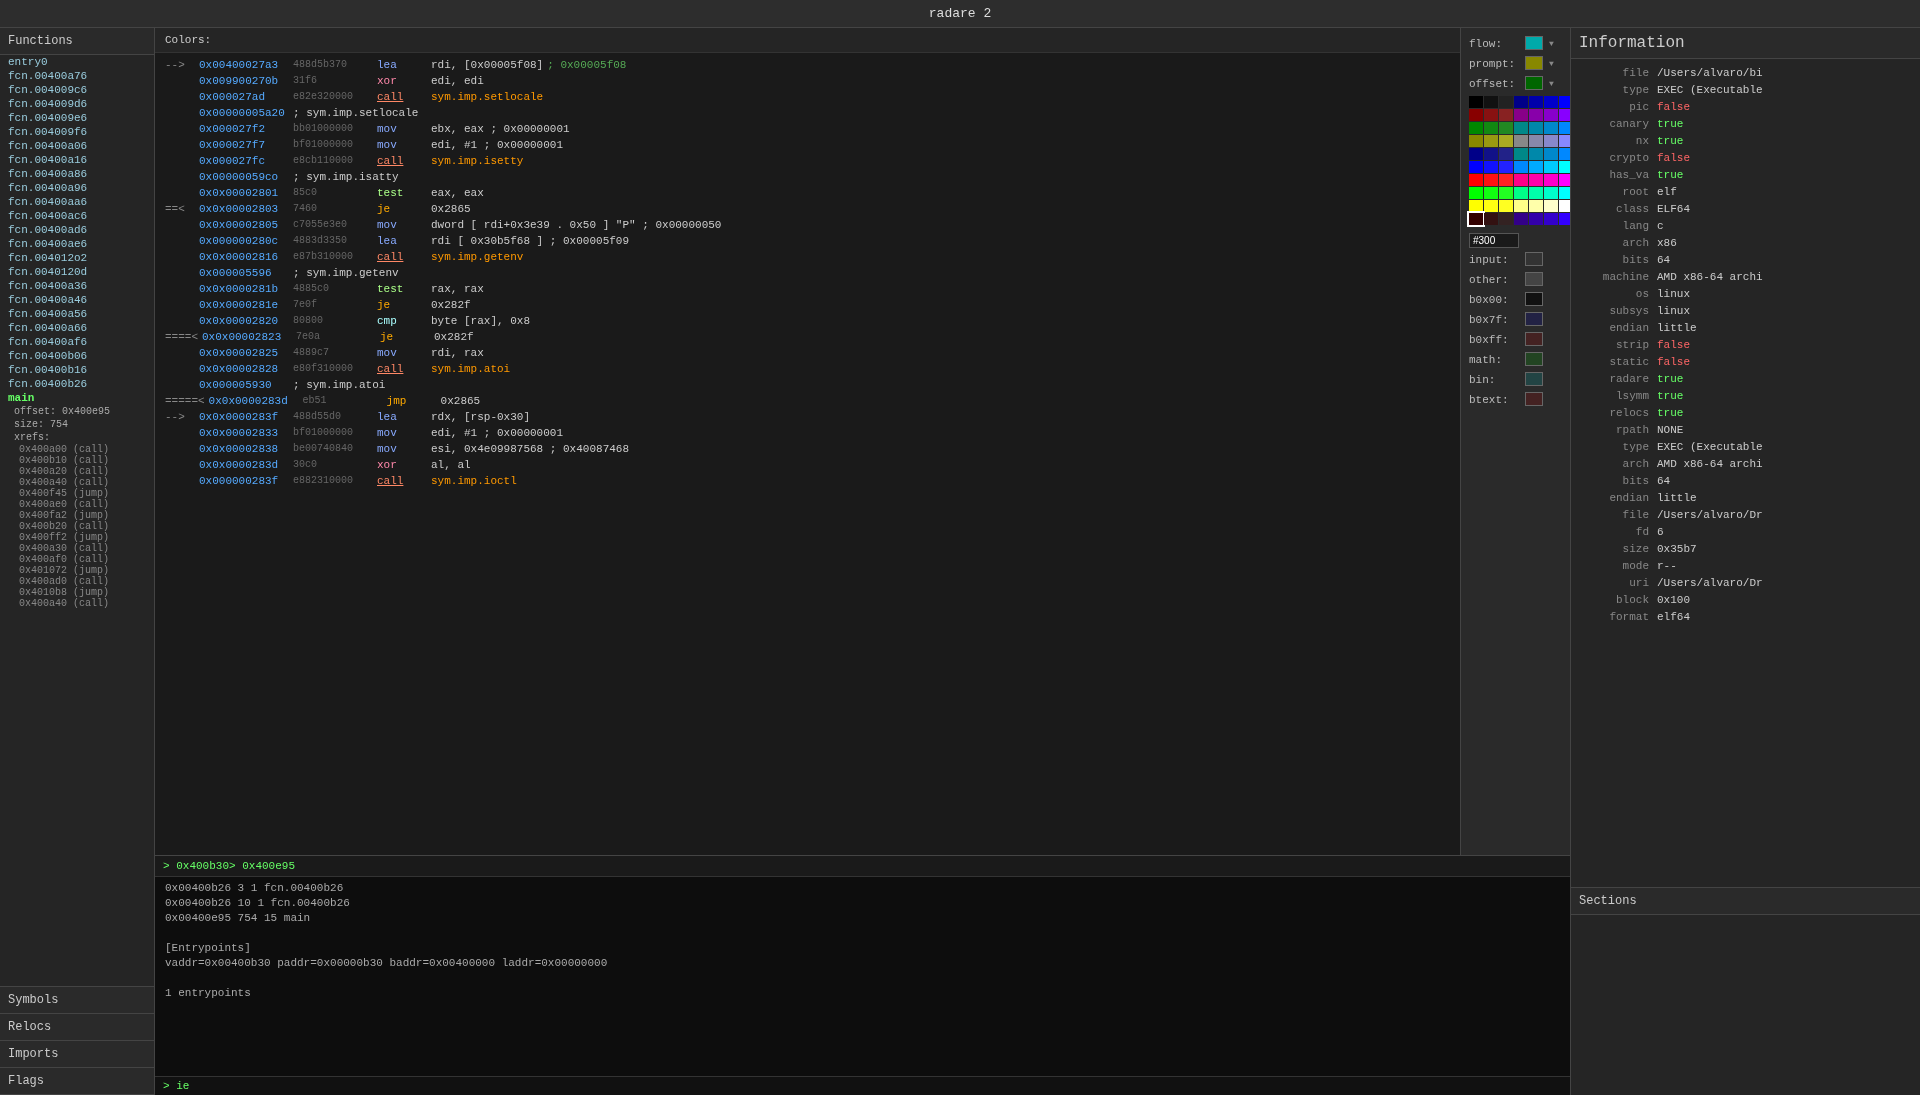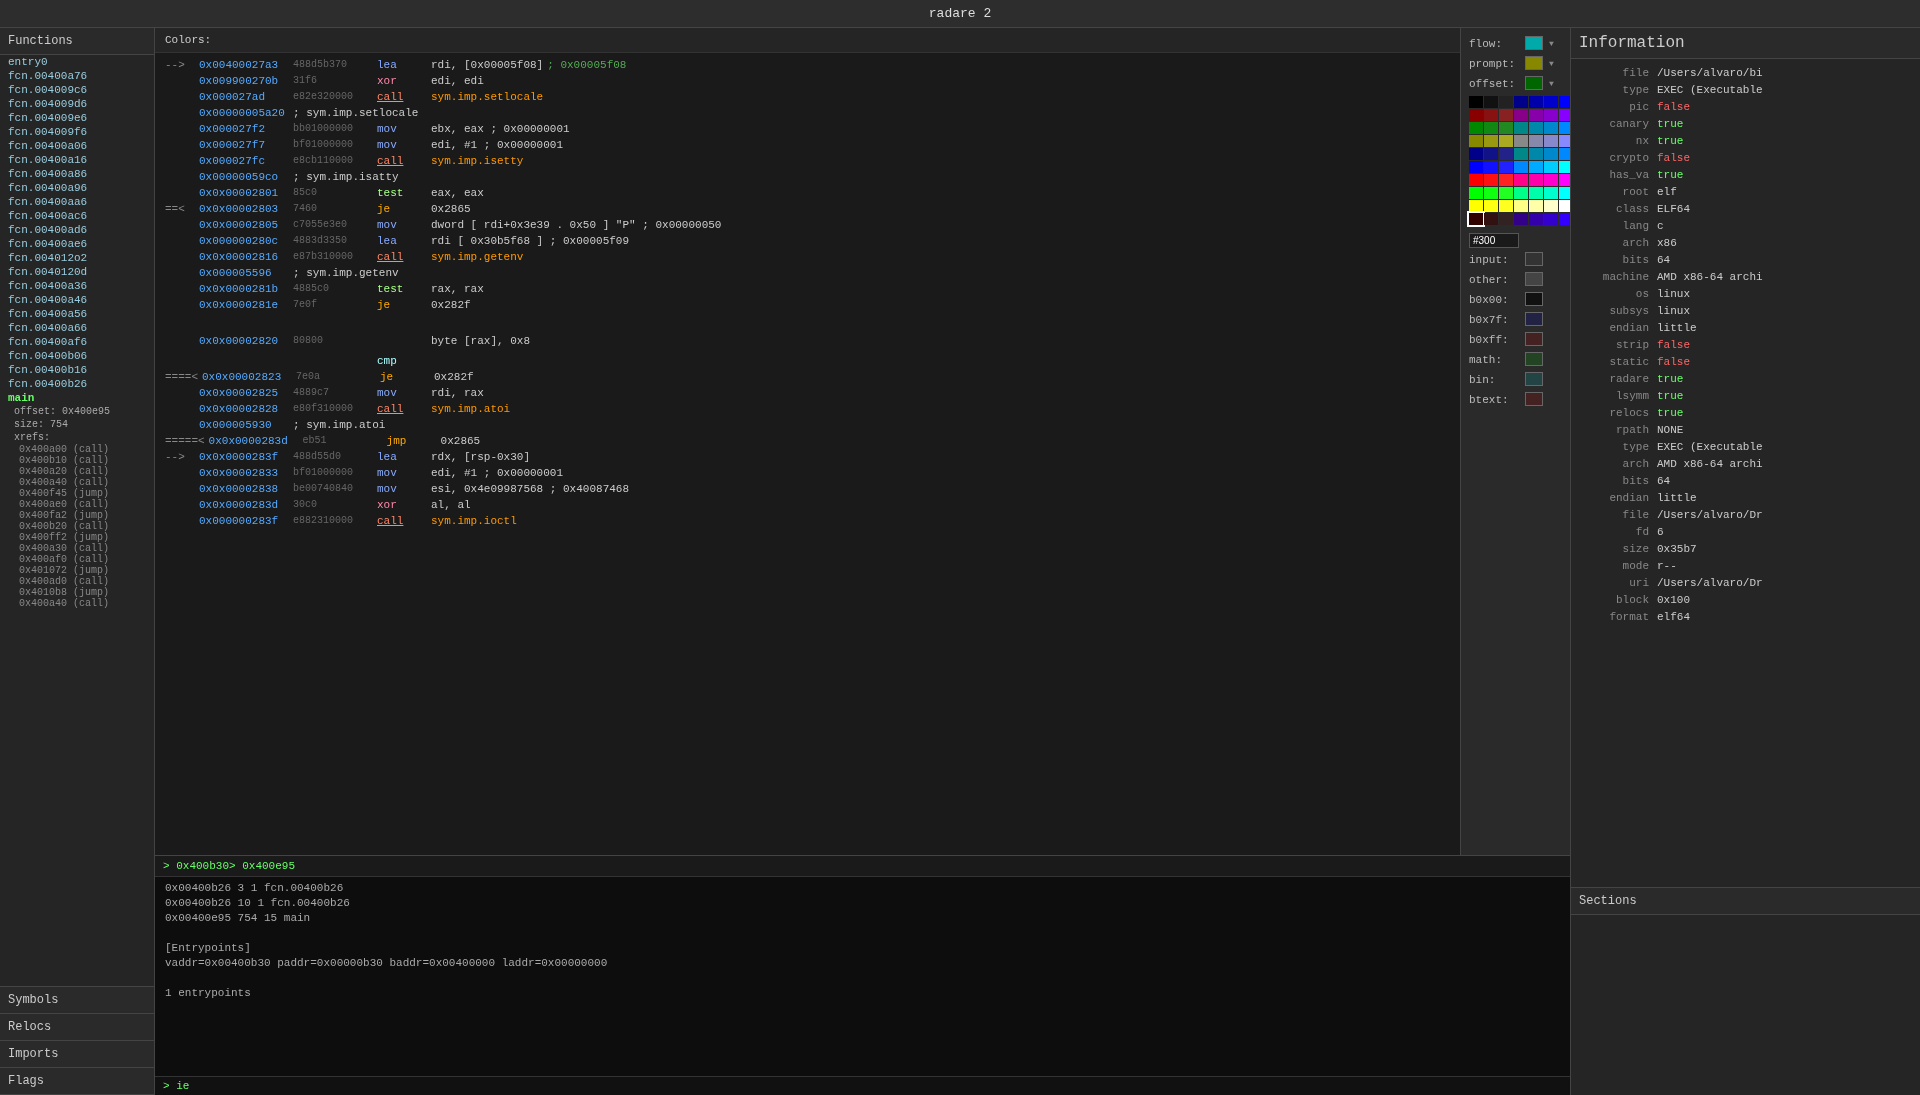--- a/index.html
+++ b/index.html
@@ -139,21 +139,21 @@
     }
 
     .addr { color: #5af; min-width: 90px; }
     .hex-bytes { color: #666; min-width: 80px; font-size: 10px; }
     .mnemonic { color: #f8f; min-width: 50px; }
     .mnemonic.call { color: #f86; text-decoration: underline; }
     .mnemonic.mov { color: #8af; }
     .mnemonic.jmp { color: #fa0; }
     .mnemonic.test { color: #af8; }
     .mnemonic.xor { color: #f8a; }
-    .mnemonic.cmp { color: #aff; margin-top: 40px; }
+    .mnemonic.cmp { color: #aff; }
     .operands { color: #ccc; }
     .comment { color: #5a5; }
     .sym-name { color: #f90; }
     .arrow { color: #888; min-width: 30px; }
 
     
     #color-picker-overlay {
       position: absolute;
       right: 0;
       top: 0;

